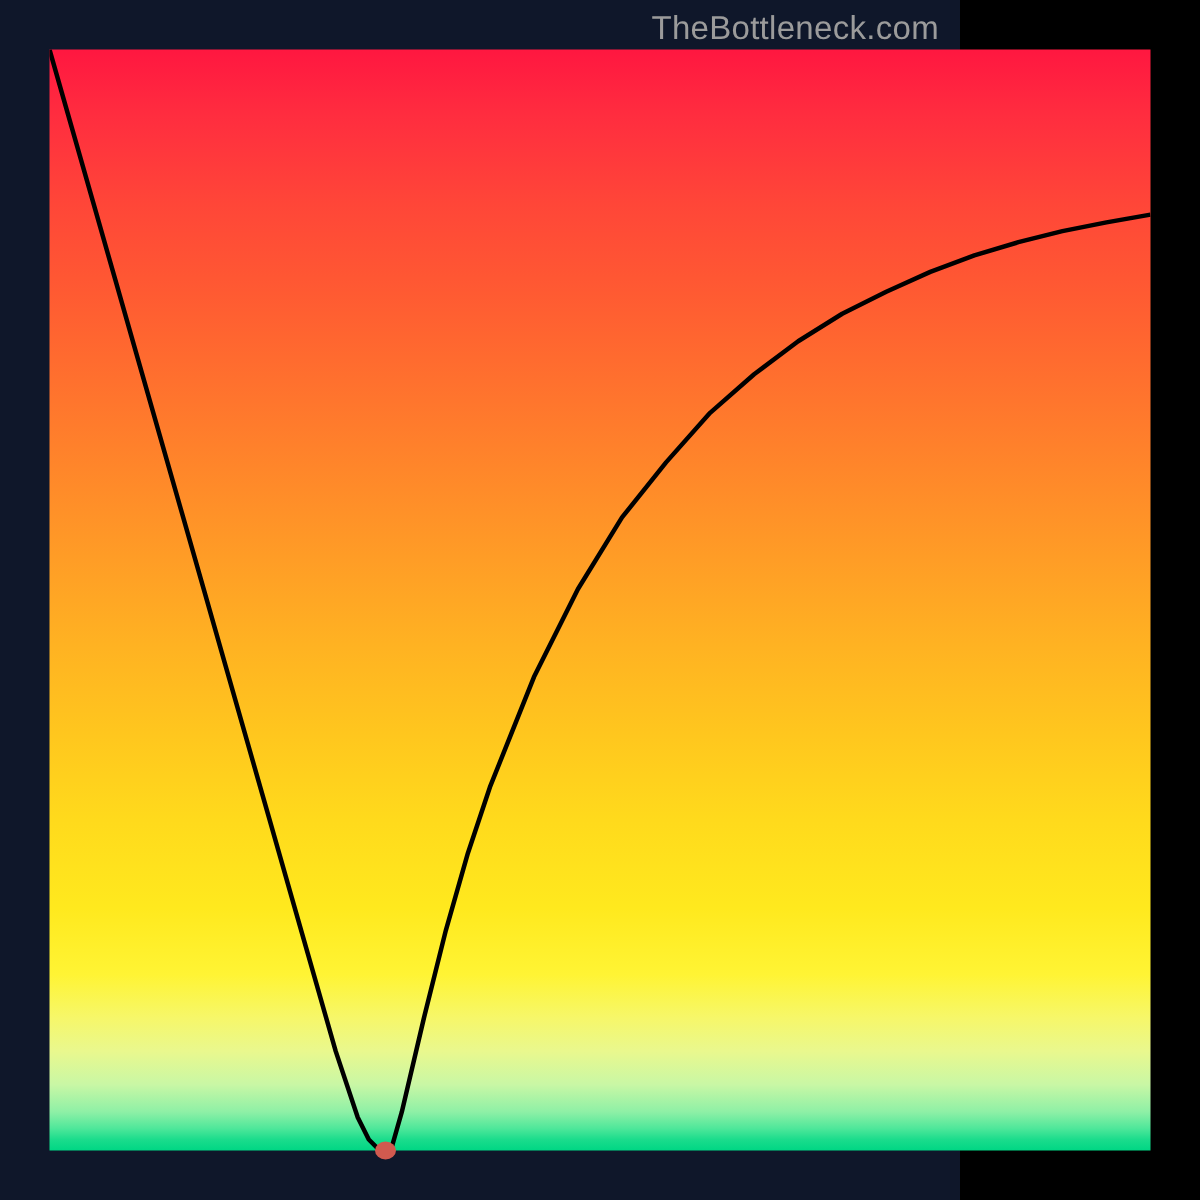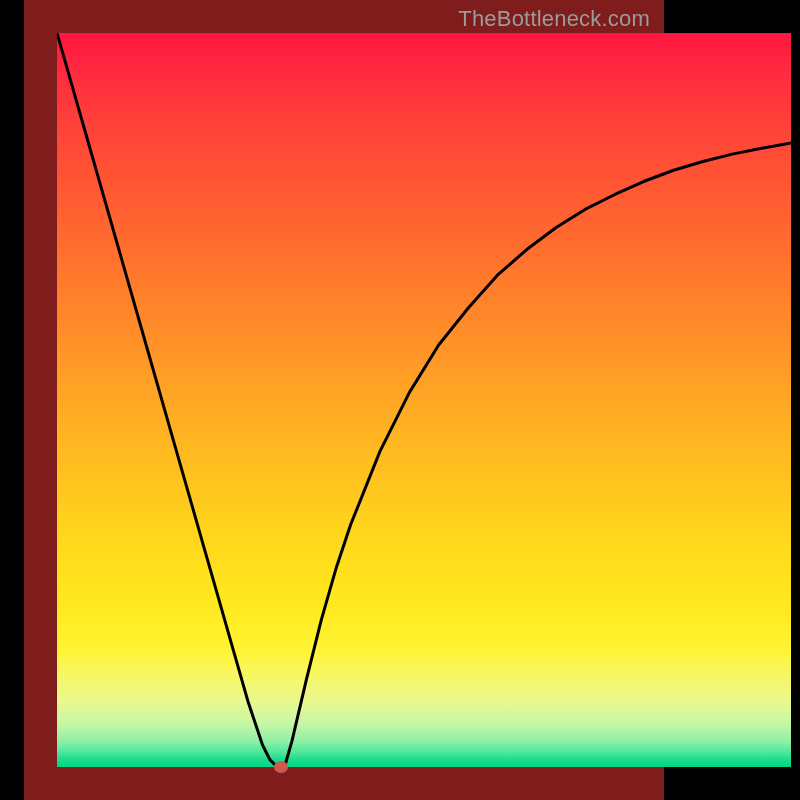--- a/index.html
+++ b/index.html
@@ -8,22 +8,21 @@
     width: 800px;
     height: 800px;
     background: #000;
     overflow: hidden;
     font-family: Arial, Helvetica, sans-serif;
   }
   .frame {
     position: relative;
     width: 640px;
     height: 800px;
-    background: #7f1d1d;
-    margin-left: 24px;
+    background: #0f172a;
   }
   .plot-area {
     position: absolute;
     left: 33px;
     top: 33px;
     width: 734px;
     height: 734px;
     
     background: linear-gradient(to bottom,
       #ff1740 0%,

